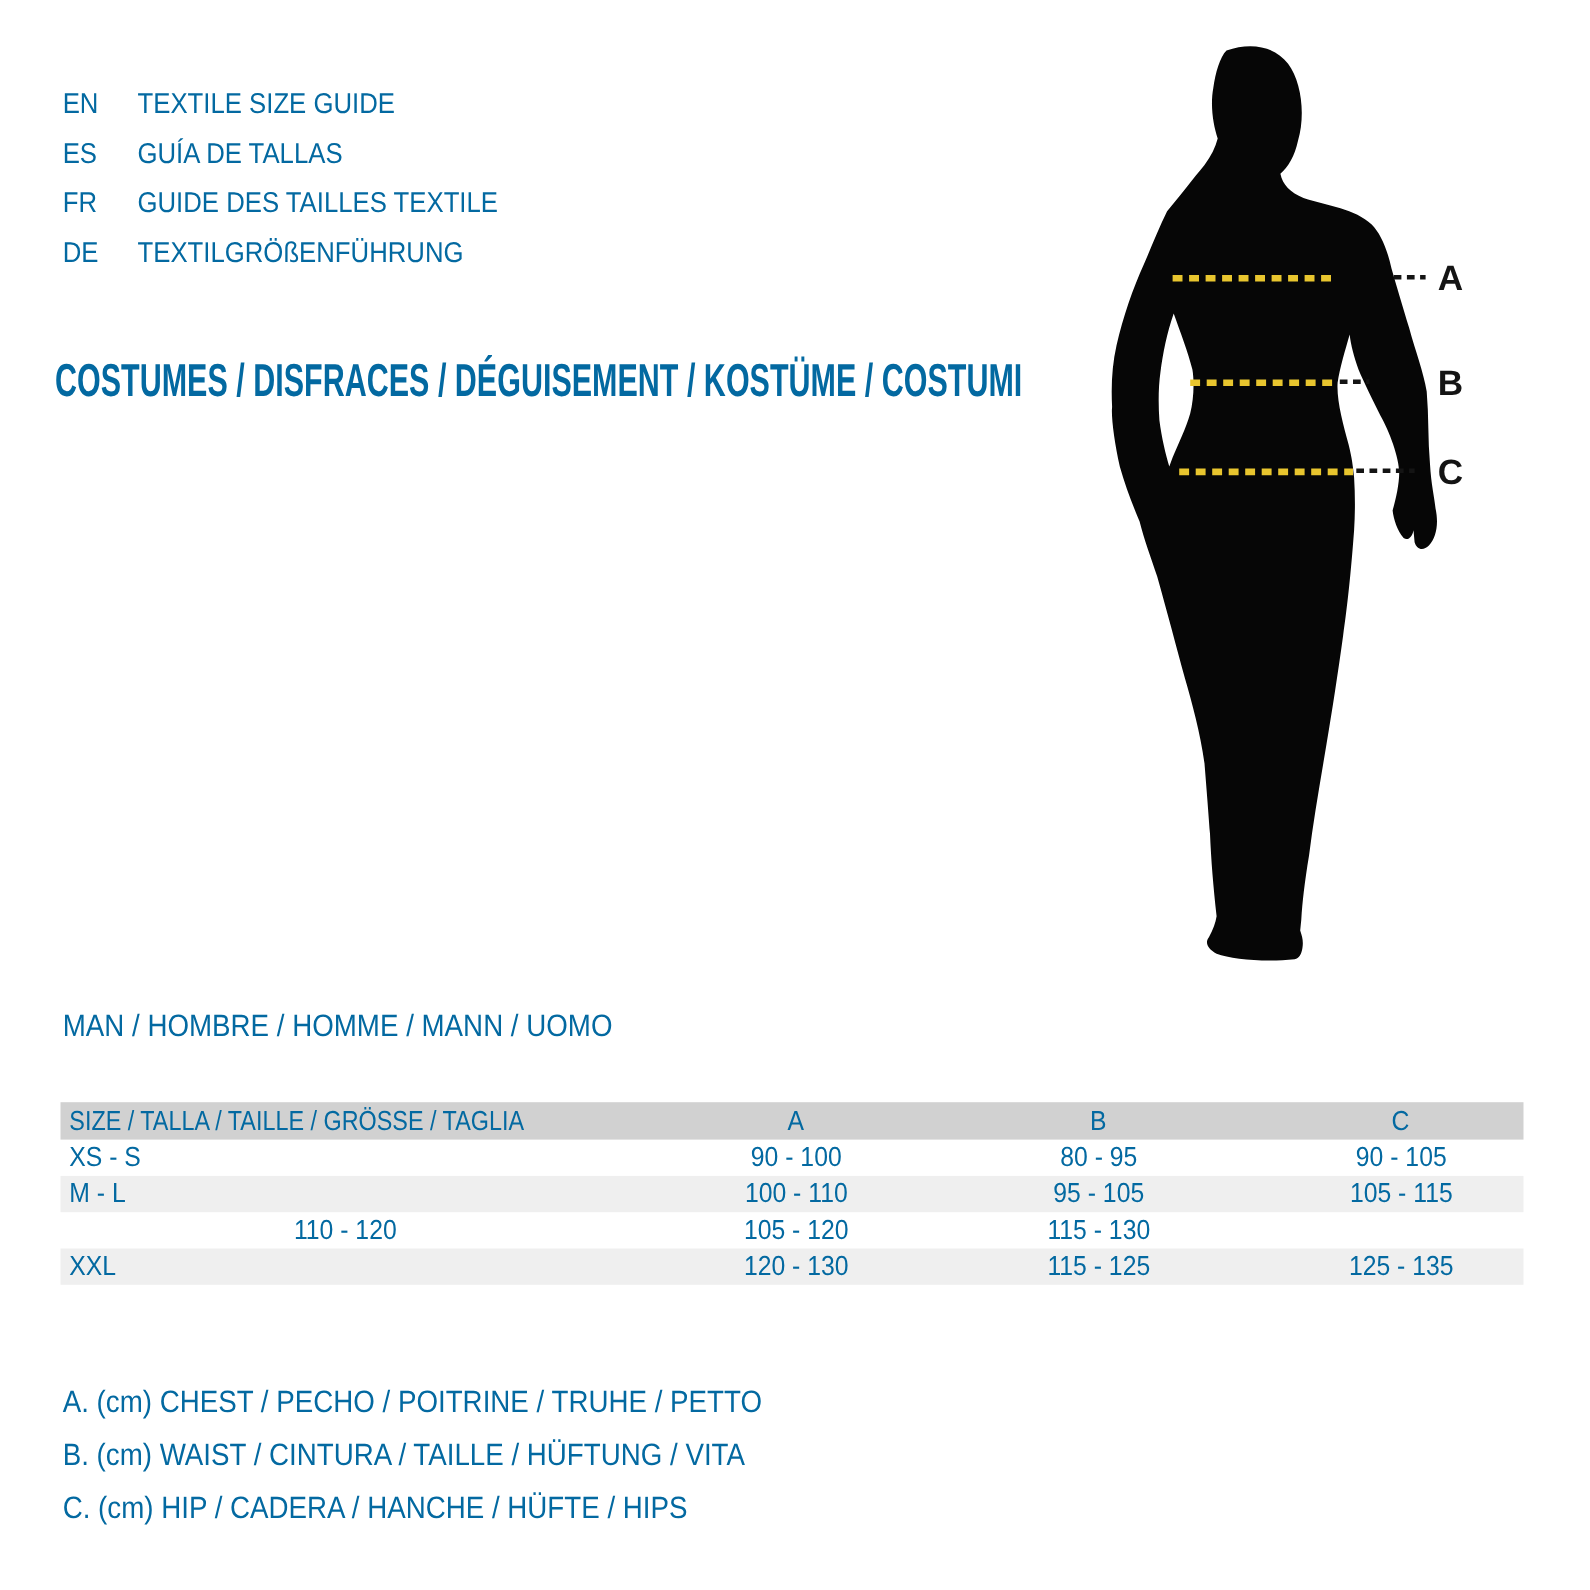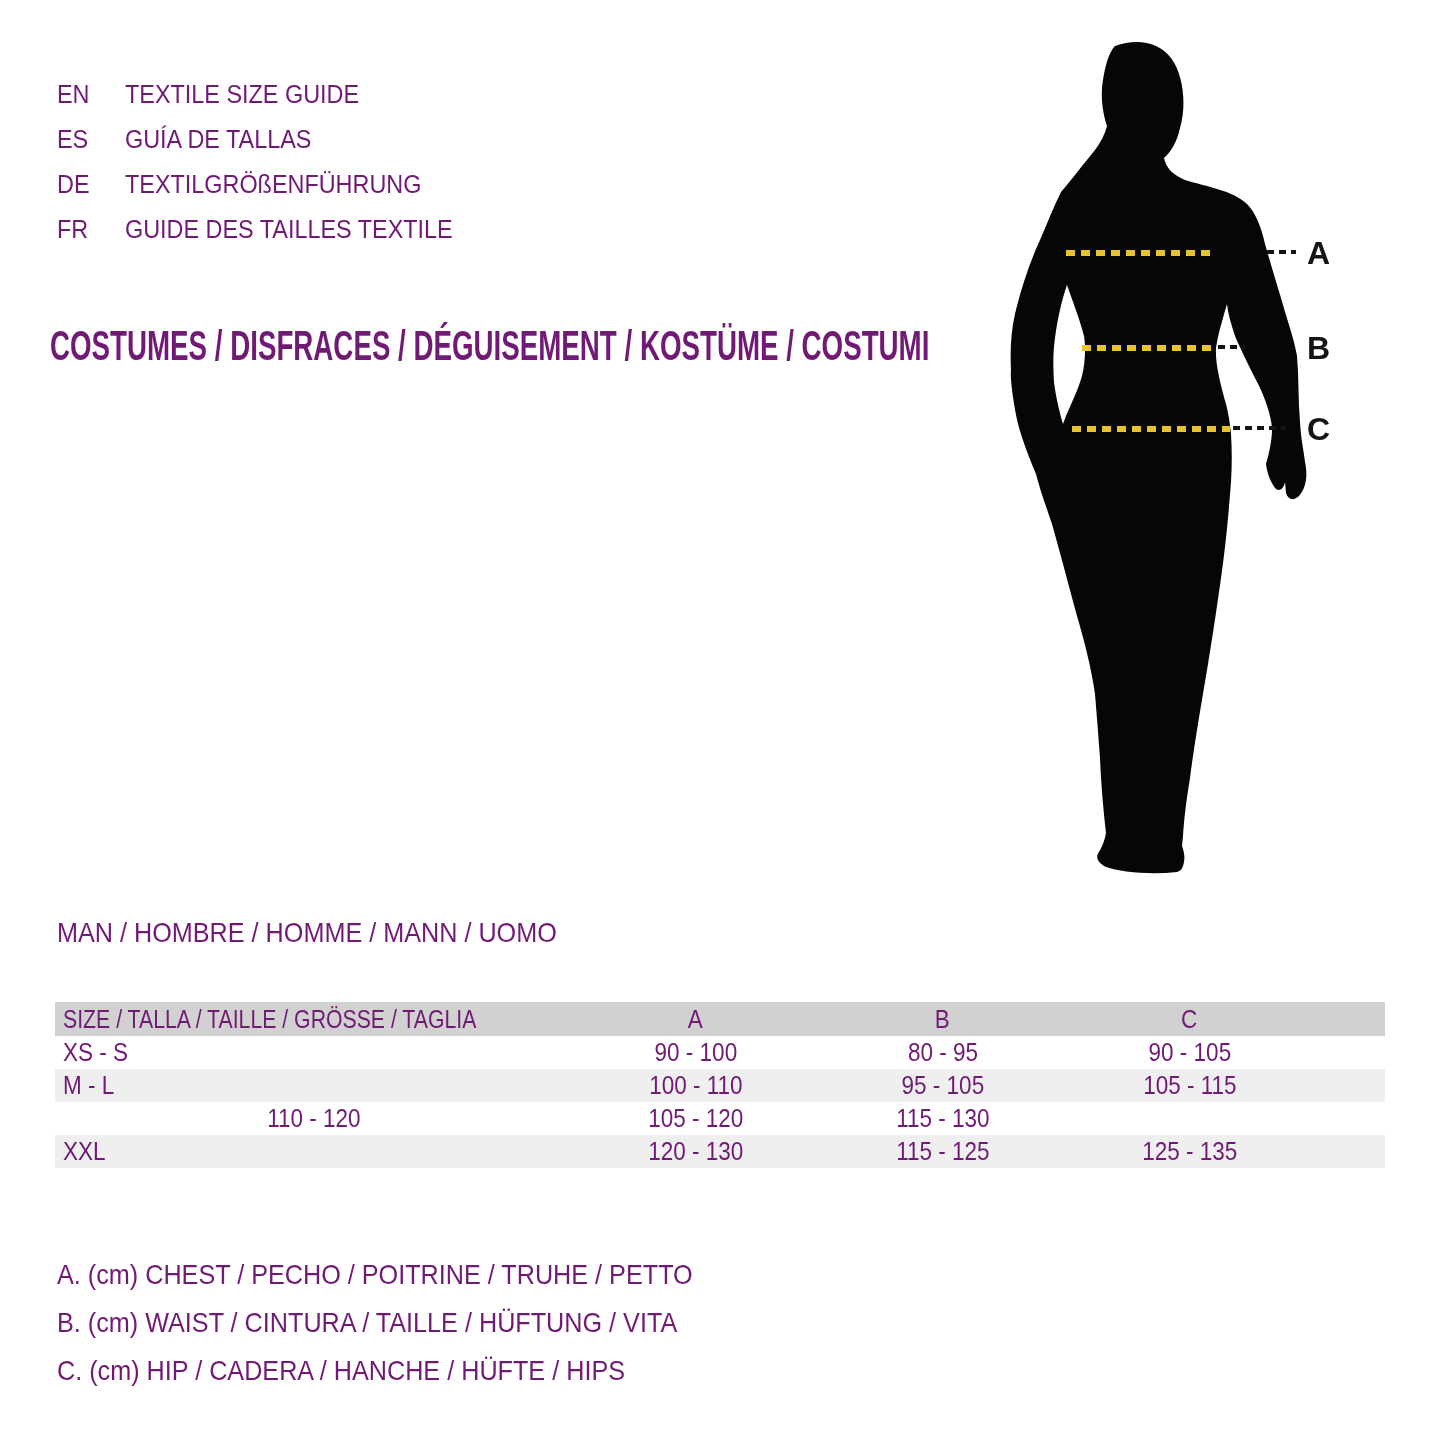--- a/index.html
+++ b/index.html
@@ -1,18 +1,18 @@
 <!DOCTYPE html>
 <html><head>
 <meta charset="utf-8">
 <style>
   html,body{margin:0;padding:0;background:#fff;}
   .canvas{
     position:relative;width:1445px;height:1445px;background:#ffffff;overflow:hidden;
-    font-family:"Liberation Sans",sans-serif;color:#701a75;
+    font-family:"Liberation Sans",sans-serif;color:#0369a1;
   }
   
   .sxl{display:inline-block;transform:scaleX(0.9);transform-origin:0 50%;white-space:nowrap;}
   .sxc{display:inline-block;transform:scaleX(0.9);transform-origin:50% 50%;white-space:nowrap;}
   .sxt{display:inline-block;transform:scaleX(0.85);transform-origin:0 50%;white-space:nowrap;}
 
   
   .lang-list{position:absolute;left:57px;top:72px;}
   .lang-row{display:flex;align-items:center;height:45px;font-size:26px;}
   .lang-code{width:68px;flex:0 0 68px;}
@@ -24,21 +24,21 @@
   }
 
   
   .figure-svg{position:absolute;left:985px;top:30px;width:420px;height:880px;}
 
   
   .man-heading{position:absolute;left:57px;top:917px;font-size:28px;}
 
   
   .size-table{position:absolute;left:55px;top:1002px;width:1330px;font-size:25px;}
-  .t-row{display:grid;grid-template-columns:517px 247px 247px 247px 72px;align-items:center;height:33px;}
+  .t-row{display:grid;grid-template-columns:517px 247px 247px 247px 72px;align-items:center;height:33px;gap:28px;}
   .t-head{height:34px;background:#d1d1d1;}
   .t-row .c0{padding-left:8px;text-align:left;overflow:visible;}
   .t-row .c1,.t-row .c2,.t-row .c3{text-align:center;}
   .stripe{background:#efefef;}
 
   
   .legend{position:absolute;left:57px;top:1251px;}
   .legend-row{display:flex;align-items:center;height:48px;font-size:28px;}
 </style>
 </head>
@@ -49,26 +49,26 @@
   <div class="lang-list">
     <div class="lang-row">
       <span class="lang-code"><span class="sxl">EN</span></span>
       <span class="sxl">TEXTILE SIZE GUIDE</span>
     </div>
     <div class="lang-row">
       <span class="lang-code"><span class="sxl">ES</span></span>
       <span class="sxl">GUÍA DE TALLAS</span>
     </div>
     <div class="lang-row">
+      <span class="lang-code"><span class="sxl">FR</span></span>
+      <span class="sxl">GUIDE DES TAILLES TEXTILE</span>
+    </div>
+    <div class="lang-row">
       <span class="lang-code"><span class="sxl">DE</span></span>
       <span class="sxl">TEXTILGRÖßENFÜHRUNG</span>
-    </div>
-    <div class="lang-row">
-      <span class="lang-code"><span class="sxl">FR</span></span>
-      <span class="sxl">GUIDE DES TAILLES TEXTILE</span>
     </div>
   </div>
 
   <div class="costumes">COSTUMES / DISFRACES / DÉGUISEMENT / KOSTÜME / COSTUMI</div>
 
   <svg class="figure-svg" viewBox="0 0 420 880" aria-hidden="true">
     <path fill="#060606" fill-rule="evenodd" d="
       M130,16
       C152,8 174,12 186,28
       C198,44 202,74 195,98

